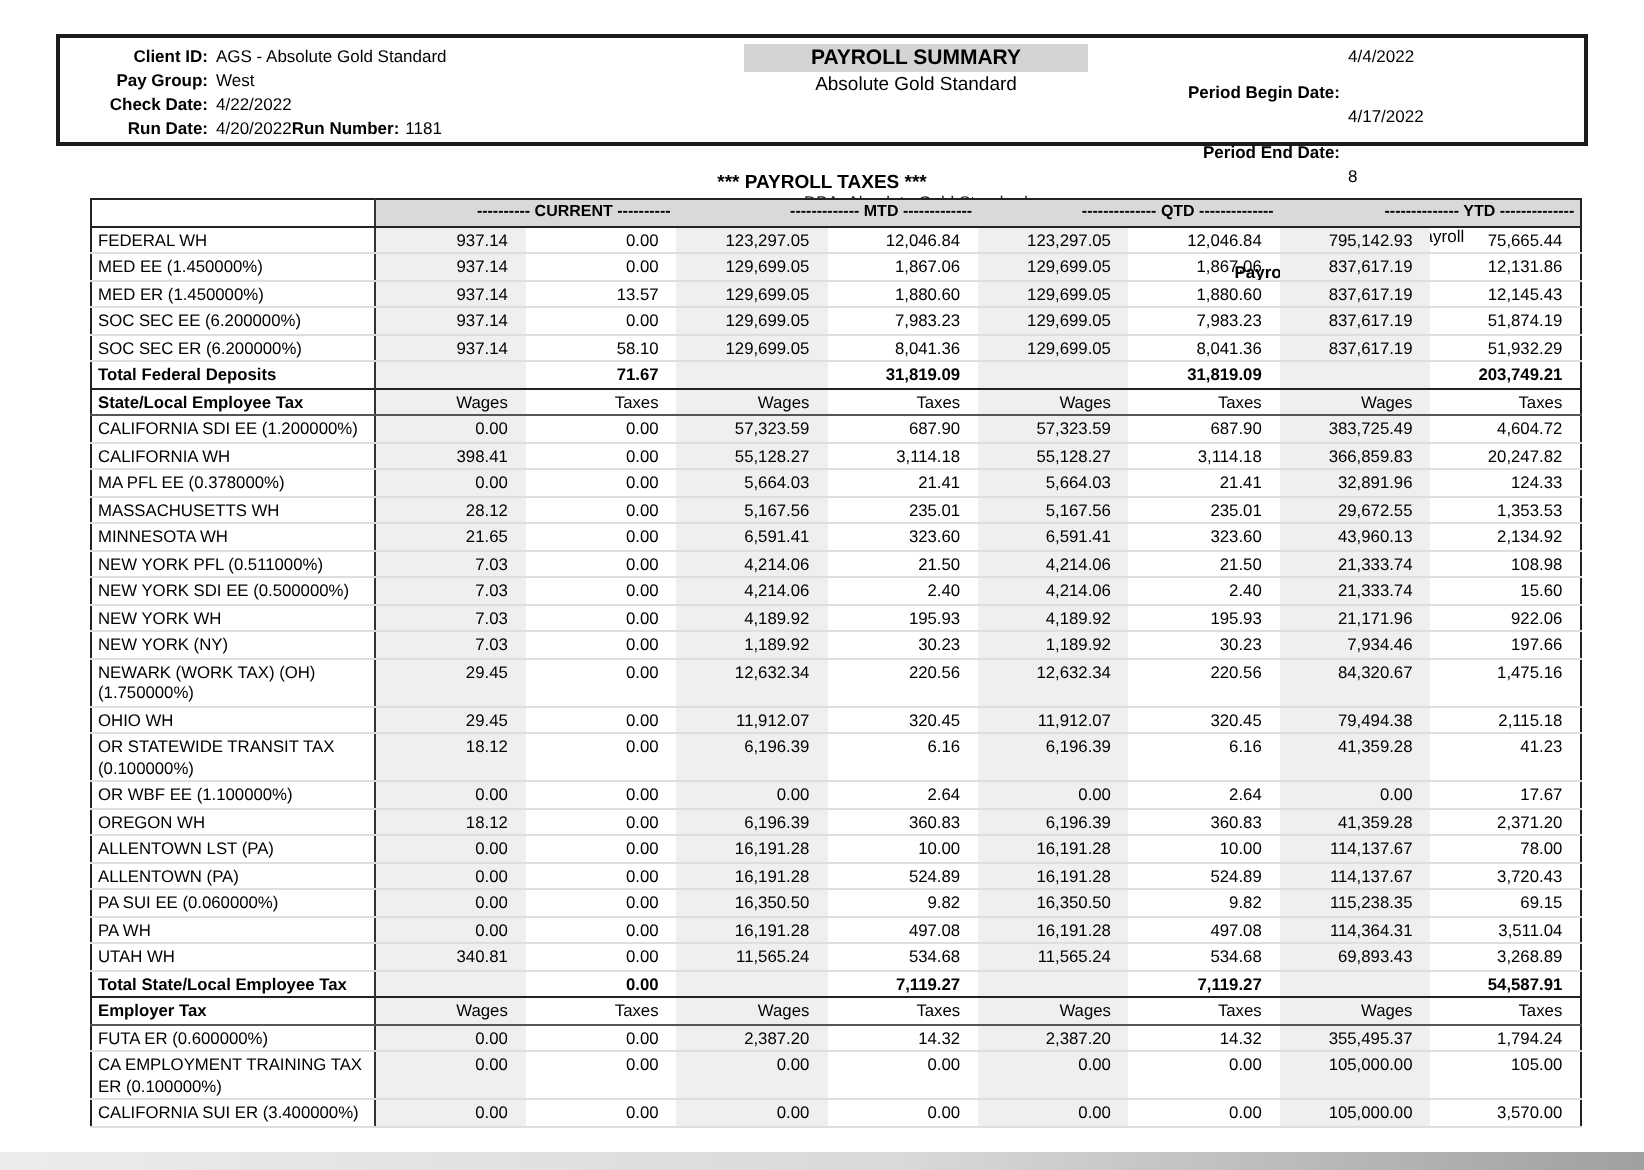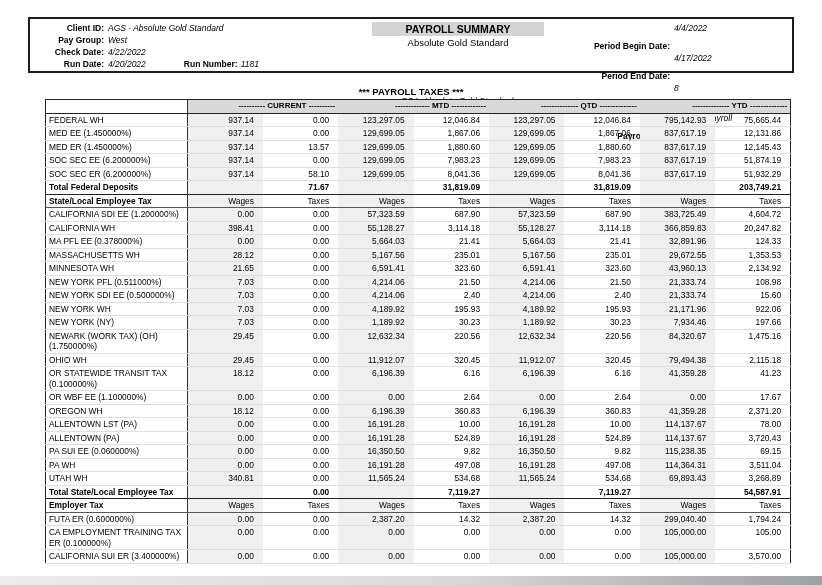--- a/index.html
+++ b/index.html
@@ -14,22 +14,22 @@
     position:absolute; top:17px; left:28px; width:766px; height:56px;
     border:2px solid #1c1c1c; background:#fff;
     display:flex; align-items:stretch; padding:3px 4px 2px 4px;gap:16px;
   }
   .hdr-left { width:320px; }
   .hdr-right { width:226px; }
   .hdr-center { flex:1; text-align:center; padding-top:0; }
   .field-row { display:flex; font-size:8.5px; line-height:12px; white-space:nowrap; }
   .field-label { font-weight:bold; width:74px; text-align:right; padding-right:4px; flex:none; }
   .hdr-right .field-label { width:112px;margin-top:18px; }
-  .field-value { text-align:left;font-style:italic; }
-  .run-number { margin-left:38px; }
+  .field-value { text-align:left; }
+  .run-number { }
   .run-number .field-label { width:auto; padding-right:3px; }
   .report-title {
     display:block; background:#d4d4d4; font-weight:bold; font-size:10.5px;
     line-height:14px; margin:0 2px 1px 2px;
   }
   .company-name { font-size:9.5px; line-height:12px; }
   .company-dba  { font-size:8.5px; line-height:11px; color:#222;margin-top:47px; }
 
   
   .taxes-title {
@@ -450,21 +450,21 @@
         <td class="num">Taxes</td>
       </tr>
       <tr class="data-row">
         <td class="label-cell">FUTA ER (0.600000%)</td>
         <td class="num wages">0.00</td>
         <td class="num">0.00</td>
         <td class="num wages">2,387.20</td>
         <td class="num">14.32</td>
         <td class="num wages">2,387.20</td>
         <td class="num">14.32</td>
-        <td class="num wages">299,040.40</td>
+        <td class="num wages">355,495.37</td>
         <td class="num">1,794.24</td>
       </tr>
       <tr class="data-row">
         <td class="label-cell">CA EMPLOYMENT TRAINING TAX ER (0.100000%)</td>
         <td class="num wages">0.00</td>
         <td class="num">0.00</td>
         <td class="num wages">0.00</td>
         <td class="num">0.00</td>
         <td class="num wages">0.00</td>
         <td class="num">0.00</td>

